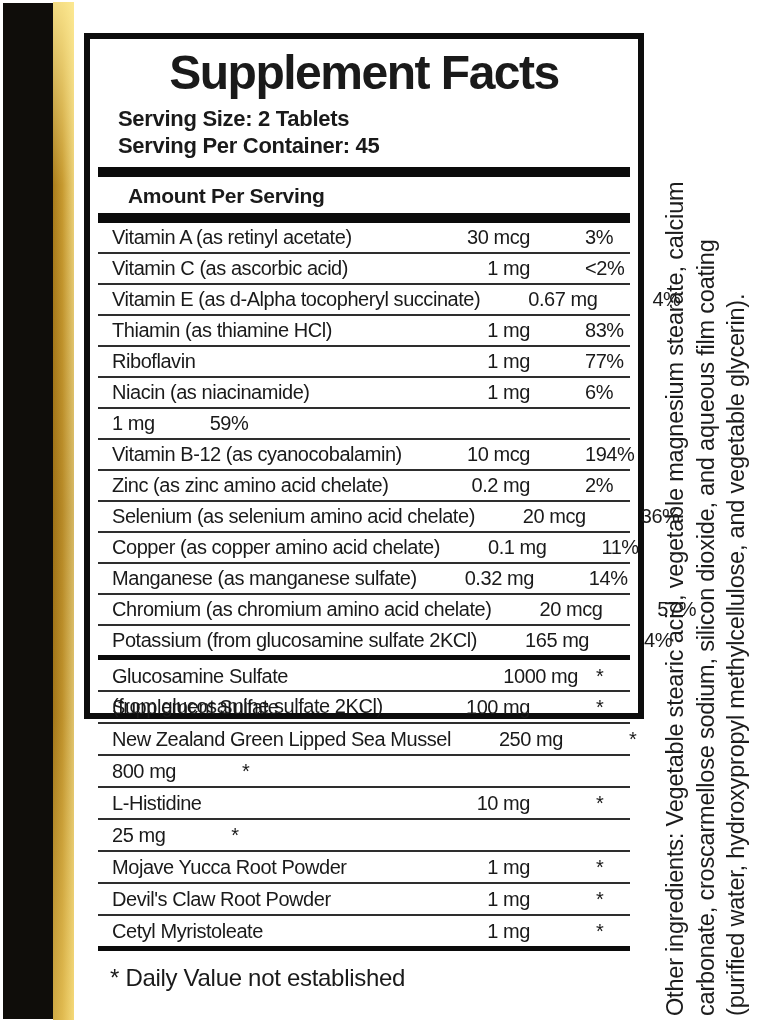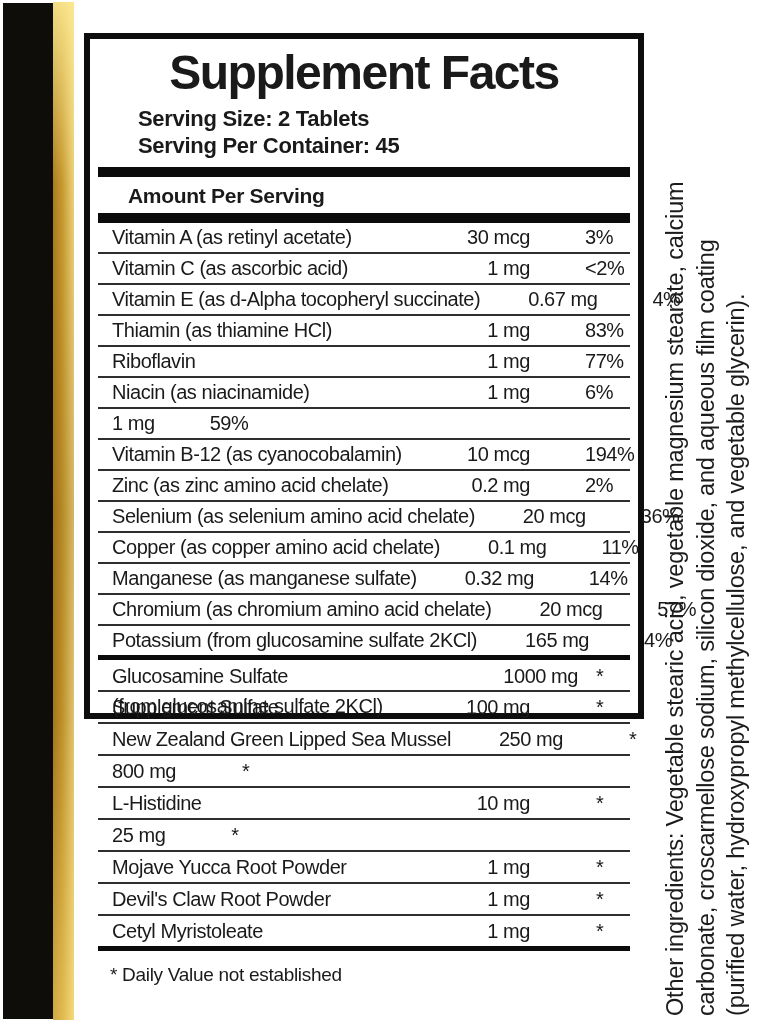--- a/index.html
+++ b/index.html
@@ -34,21 +34,21 @@
     padding: 0 8px;
   }
   .title {
     font-size: 48px; font-weight: bold;
     letter-spacing: -1.5px;
     text-align: center;
     line-height: 56px;
     margin-top: 6px;
   }
   .serving-block {
-    margin: 4px 0 0 40px;
+    margin: 4px 0 0 20px;
     font-size: 22px; font-weight: bold;
     letter-spacing: -0.3px;
     line-height: 27px;
   }
   .bar { height: 10px; background: #0b0b0b; }
   .bar-1 { margin-top: 8px; }
   .bar-2 { margin-top: 5px; }
   .aps {
     margin: 7px 0 0 30px;
     font-size: 21px; font-weight: bold;
@@ -75,21 +75,21 @@
   .row.double {
     display: block;
     height: 62px;
     padding-left: 14px;
   }
   .row.double .line1 { display: flex; align-items: center; height: 32px; }
   .row.double .line1 .name { flex: 1; }
   .row.double .sub { height: 28px; display: flex; align-items: center; }
   .section-bar { height: 5px; background: #0b0b0b; }
   .footnote {
-    font-size: 19px;
+    font-size: 24px;
     letter-spacing: -0.3px;
     padding: 13px 0 0 12px;
   }
   .side-text {
     position: absolute;
     left: 660px; top: 1016px;
     width: 982px; height: 100px;
     transform: rotate(-90deg);
     transform-origin: 0 0;
     font-size: 23.5px;

